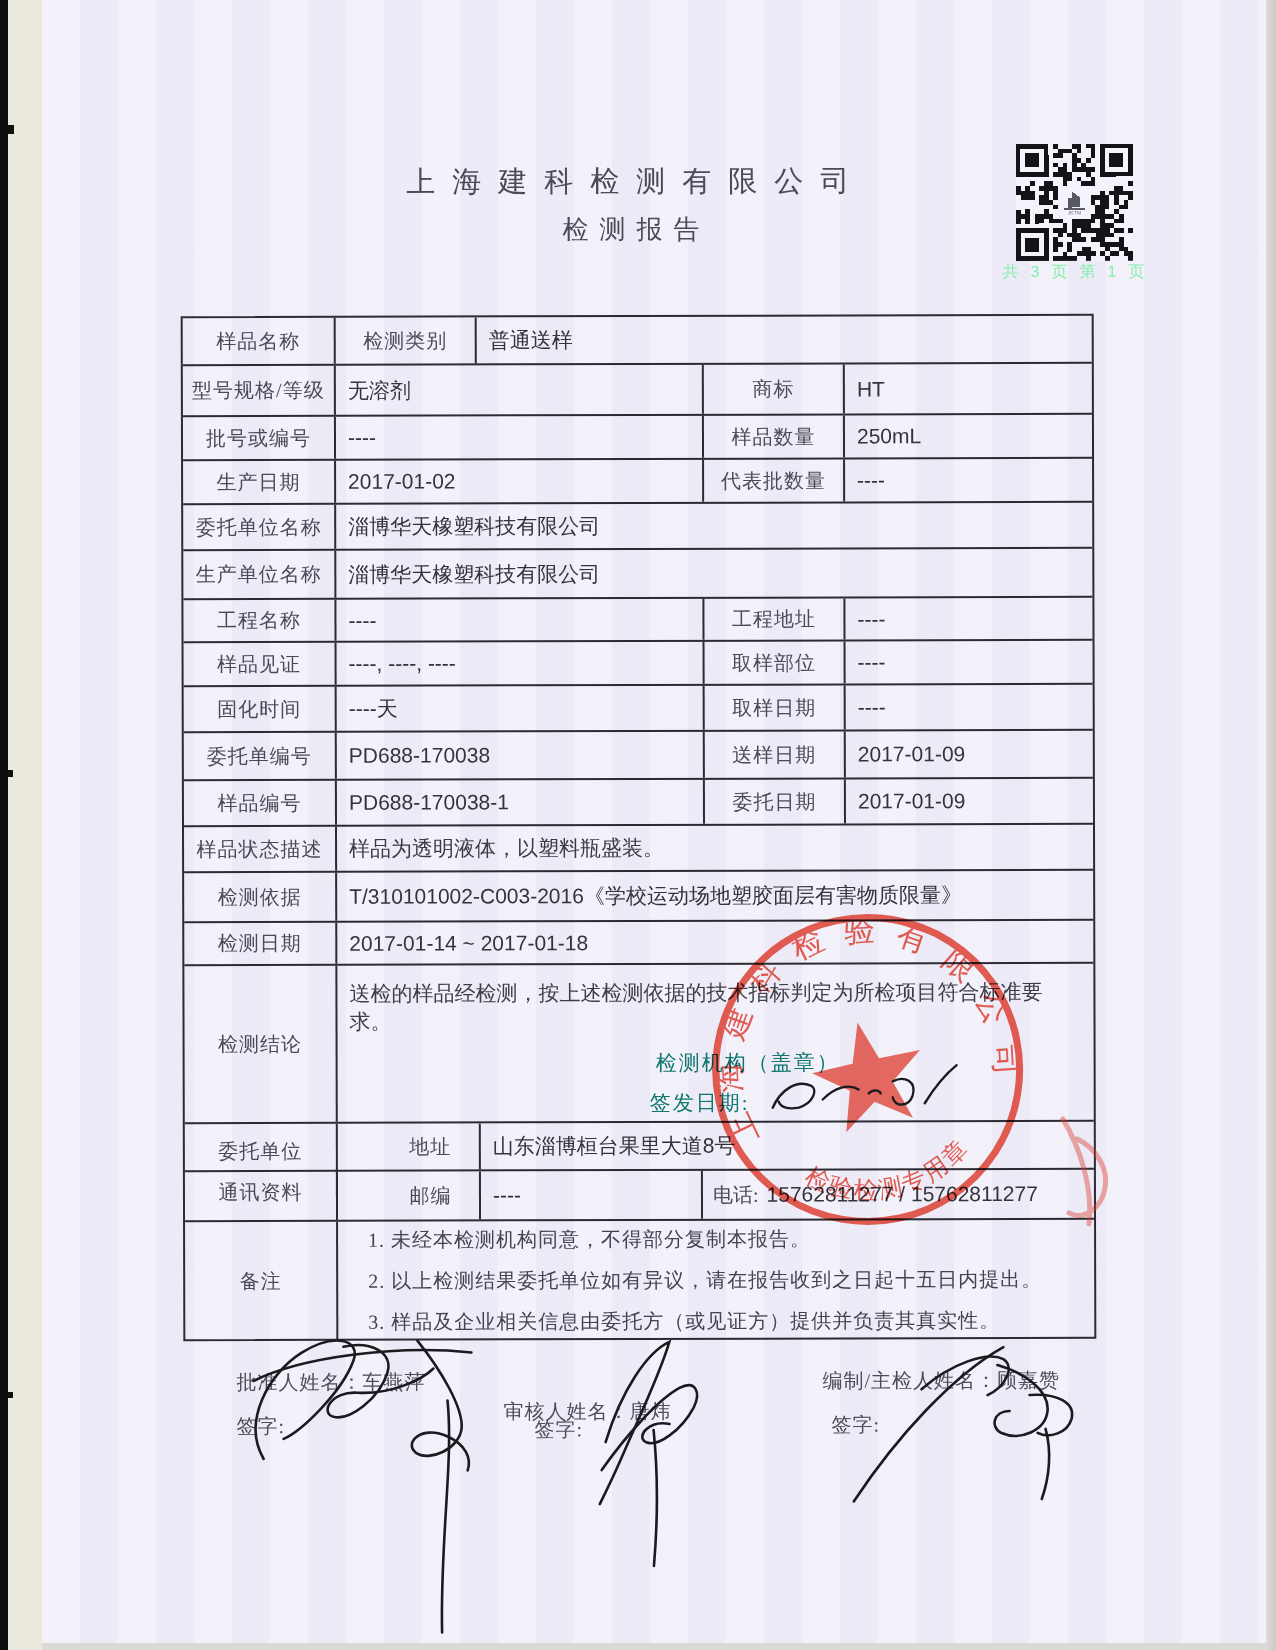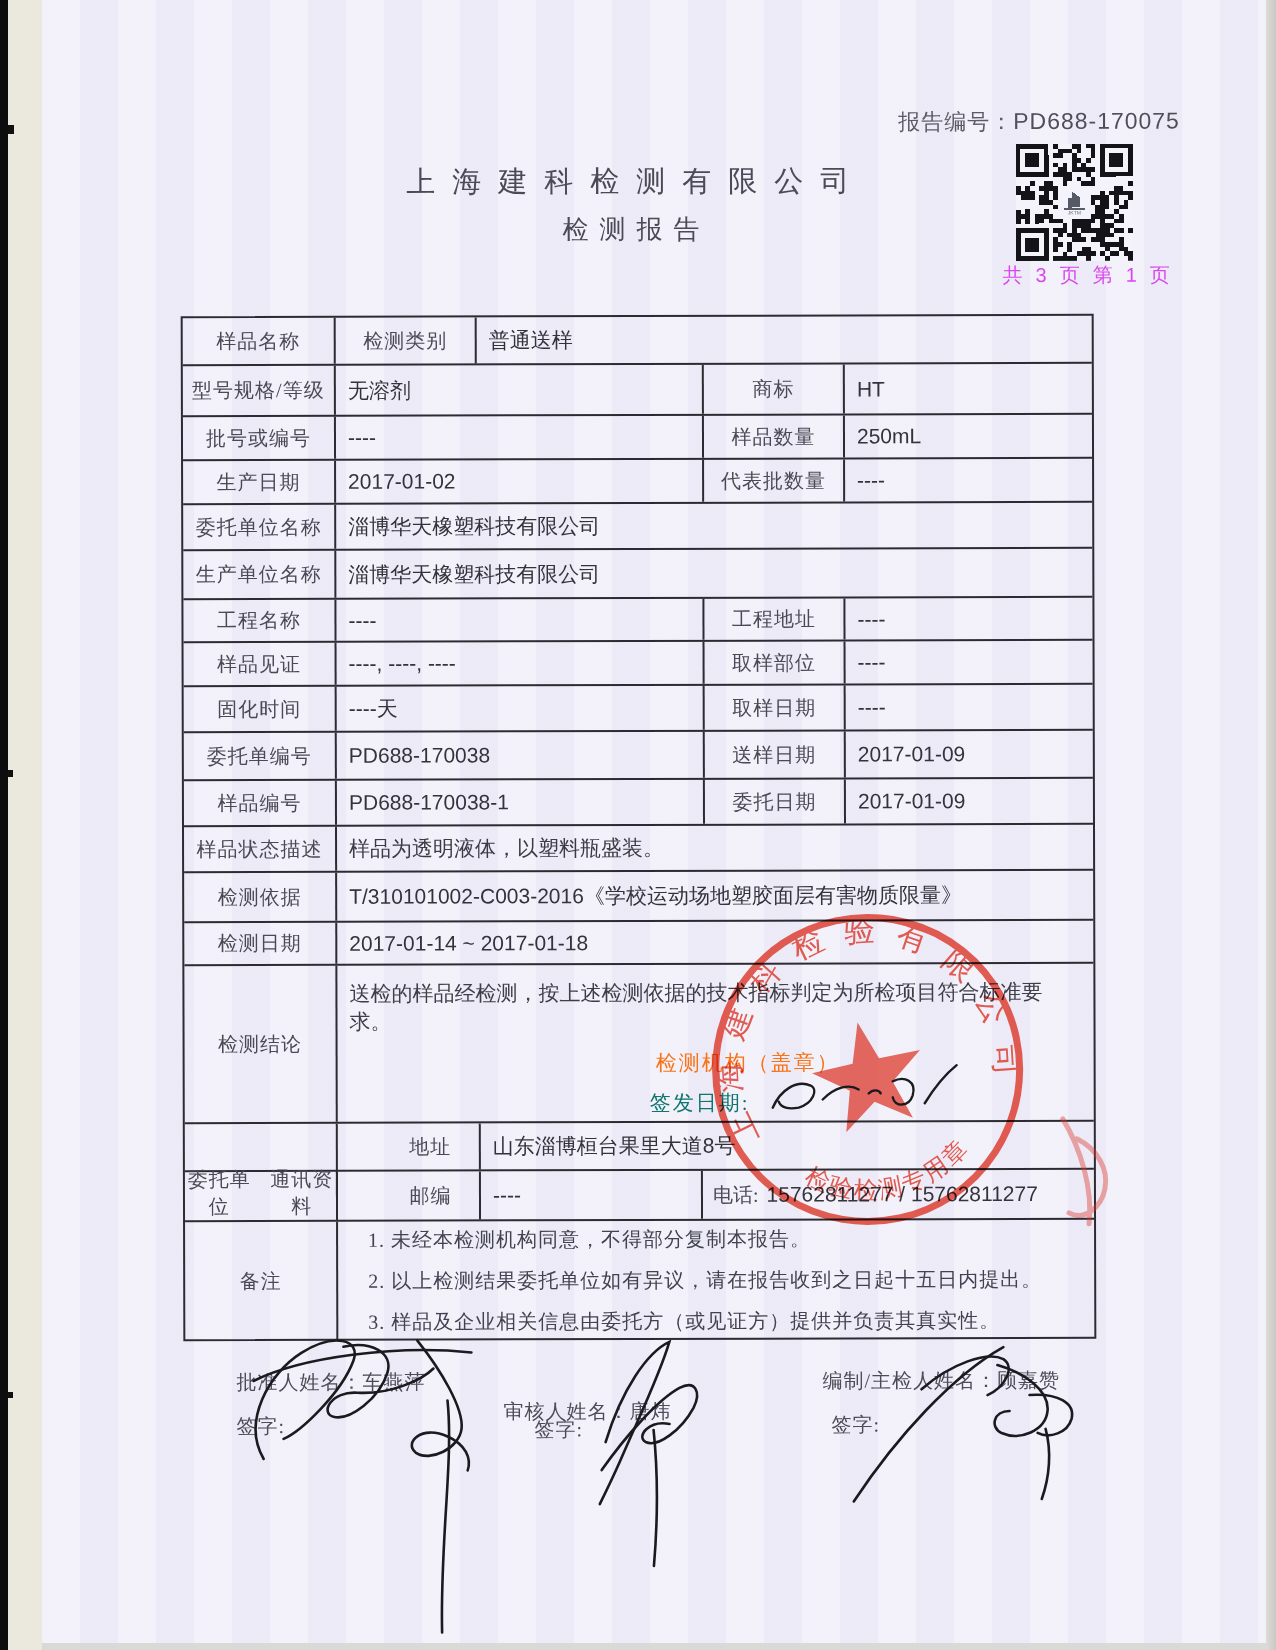--- a/index.html
+++ b/index.html
@@ -21,40 +21,40 @@
   .content{position:absolute;left:0;top:0;width:1276px;height:1650px;transform:rotate(-0.15deg);}
 
   
   .report-no{position:absolute;left:900px;top:108px;font-size:22px;color:#5c5b66;letter-spacing:1px;white-space:nowrap;}
   .report-no .num{font-family:"Liberation Sans",sans-serif;color:#4f4e59;font-size:23px;}
   .title{position:absolute;left:0;top:162px;width:1276px;text-align:center;
          font-size:29px;font-weight:normal;color:#4b4a56;letter-spacing:17px;margin:0;}
   .subtitle{position:absolute;left:0;top:212px;width:1276px;text-align:center;
          font-size:26px;font-weight:normal;color:#4b4a56;letter-spacing:11px;margin:0;}
   .qr{position:absolute;left:1017px;top:145px;width:118px;height:117px;}
-  .page-ind{position:absolute;left:1004px;top:263px;font-size:20px;color:#d946ef;letter-spacing:4px;white-space:nowrap;}
+  .page-ind{position:absolute;left:1004px;top:263px;font-size:16px;color:#86efac;letter-spacing:4px;white-space:nowrap;}
   .page-ind b{font-family:"Liberation Sans",sans-serif;font-weight:normal;}
 
   
   .tbl{position:absolute;left:182px;top:315px;width:913px;height:1025px;
        border:2px solid #2c2b32;box-sizing:border-box;}
   .row{display:flex;border-bottom:2px solid #2c2b32;box-sizing:border-box;}
   .row.last{border-bottom:none;}
   .cell{box-sizing:border-box;border-right:2px solid #2c2b32;display:flex;align-items:center;overflow:hidden;}
   .cell.end{border-right:none;}
   .lbl{justify-content:center;text-align:center;font-size:20px;color:#4a4955;letter-spacing:1px;}
   .val{padding-left:12px;font-family:"Liberation Sans",sans-serif;font-size:21px;color:#33333b;}
   .c1{width:153px;}.c2{width:368px;}.c3{width:141px;}.c4{flex:1;}
   .cfull{flex:1;}
   .cs{width:143px;padding-left:44px;}.cz{width:222px;}.cp{flex:1;}
   .concl-cell{flex:1;position:relative;display:block;}
   .concl-text{position:absolute;left:12px;top:14px;width:720px;font-family:"Liberation Serif",serif;font-size:21px;color:#3f3e48;}
-  .concl-org{position:absolute;left:318px;top:84px;font-size:21px;color:#f97316;letter-spacing:2px;}
+  .concl-org{position:absolute;left:318px;top:84px;font-size:21px;color:#0f766e;letter-spacing:2px;}
   .concl-sign{position:absolute;left:312px;top:124px;font-size:21px;color:#0f766e;letter-spacing:2px;}
-  .contact-lbl{flex-direction:row;justify-content:center;gap:14px;align-items:flex-end;}
+  .contact-lbl{flex-direction:column;justify-content:center;gap:14px;}
   .remark-cell{flex:1;flex-direction:column;align-items:flex-start;justify-content:center;gap:14px;padding-left:30px;}
   .remark-line{font-size:20px;color:#434250;letter-spacing:1px;}
   .phone-cell{gap:8px;padding-left:10px;}
   .phone-cell .plabel{font-family:"Liberation Serif",serif;font-size:20px;color:#4a4955;}
 
   
   .sig-label{position:absolute;font-size:20px;color:#4c4b57;letter-spacing:1px;white-space:nowrap;}
   .ink{position:absolute;left:0;top:0;width:1276px;height:1650px;pointer-events:none;}
   .stamp{position:absolute;left:700px;top:898px;width:334px;height:346px;color:#dc392c;
          mix-blend-mode:multiply;opacity:.82;}
@@ -67,23 +67,20 @@
 <div class="speck" style="left:8px;top:125px;width:6px;height:9px;"></div>
 <div class="speck" style="left:8px;top:770px;width:5px;height:7px;"></div>
 <div class="speck" style="left:8px;top:1392px;width:5px;height:6px;"></div>
 
 <div class="paper"></div>
 <div class="scan-right"></div>
 <div class="scan-bottom"></div>
 
 <div class="content">
 
-  <div class="report-no">
-    <span>报告编号：</span><span class="num">PD688-170075</span>
-  </div>
 
   <h1 class="title">上海建科检测有限公司</h1>
   <h2 class="subtitle">检测报告</h2>
 
   <div class="qr">
     <svg width="118" height="117" viewBox="0 0 25 25" style="shape-rendering:crispEdges;">
       <rect x="0" y="0" width="25" height="25" fill="#f4f3fb"></rect>
       <path id="qr-modules" fill="#141418" d="M8 0h1v1h-1zM12 0h1v1h-1zM13 0h1v1h-1zM15 0h1v1h-1zM16 0h1v1h-1zM9 1h1v1h-1zM10 1h1v1h-1zM11 1h1v1h-1zM13 1h1v1h-1zM16 1h1v1h-1zM8 2h1v1h-1zM9 2h1v1h-1zM12 2h1v1h-1zM16 2h1v1h-1zM12 3h1v1h-1zM13 3h1v1h-1zM15 3h1v1h-1zM8 4h1v1h-1zM10 4h1v1h-1zM12 4h1v1h-1zM14 4h1v1h-1zM9 5h1v1h-1zM10 5h1v1h-1zM12 5h1v1h-1zM13 5h1v1h-1zM14 5h1v1h-1zM15 5h1v1h-1zM16 5h1v1h-1zM8 6h1v1h-1zM9 6h1v1h-1zM10 6h1v1h-1zM11 6h1v1h-1zM15 6h1v1h-1zM10 7h1v1h-1zM11 7h1v1h-1zM13 7h1v1h-1zM16 7h1v1h-1zM3 8h1v1h-1zM6 8h1v1h-1zM7 8h1v1h-1zM10 8h1v1h-1zM14 8h1v1h-1zM15 8h1v1h-1zM16 8h1v1h-1zM24 8h1v1h-1zM0 9h1v1h-1zM2 9h1v1h-1zM5 9h1v1h-1zM6 9h1v1h-1zM7 9h1v1h-1zM8 9h1v1h-1zM21 9h1v1h-1zM22 9h1v1h-1zM0 10h1v1h-1zM1 10h1v1h-1zM2 10h1v1h-1zM3 10h1v1h-1zM6 10h1v1h-1zM8 10h1v1h-1zM18 10h1v1h-1zM20 10h1v1h-1zM21 10h1v1h-1zM22 10h1v1h-1zM23 10h1v1h-1zM24 10h1v1h-1zM1 11h1v1h-1zM2 11h1v1h-1zM3 11h1v1h-1zM5 11h1v1h-1zM6 11h1v1h-1zM8 11h1v1h-1zM16 11h1v1h-1zM17 11h1v1h-1zM18 11h1v1h-1zM19 11h1v1h-1zM21 11h1v1h-1zM24 11h1v1h-1zM5 12h1v1h-1zM6 12h1v1h-1zM7 12h1v1h-1zM16 12h1v1h-1zM18 12h1v1h-1zM19 12h1v1h-1zM21 12h1v1h-1zM23 12h1v1h-1zM8 13h1v1h-1zM17 13h1v1h-1zM18 13h1v1h-1zM19 13h1v1h-1zM22 13h1v1h-1zM23 13h1v1h-1zM0 14h1v1h-1zM2 14h1v1h-1zM6 14h1v1h-1zM17 14h1v1h-1zM18 14h1v1h-1zM21 14h1v1h-1zM0 15h1v1h-1zM1 15h1v1h-1zM2 15h1v1h-1zM4 15h1v1h-1zM5 15h1v1h-1zM6 15h1v1h-1zM7 15h1v1h-1zM16 15h1v1h-1zM17 15h1v1h-1zM18 15h1v1h-1zM19 15h1v1h-1zM20 15h1v1h-1zM22 15h1v1h-1zM0 16h1v1h-1zM2 16h1v1h-1zM4 16h1v1h-1zM5 16h1v1h-1zM7 16h1v1h-1zM8 16h1v1h-1zM9 16h1v1h-1zM12 16h1v1h-1zM13 16h1v1h-1zM14 16h1v1h-1zM15 16h1v1h-1zM16 16h1v1h-1zM18 16h1v1h-1zM21 16h1v1h-1zM22 16h1v1h-1zM10 17h1v1h-1zM12 17h1v1h-1zM13 17h1v1h-1zM14 17h1v1h-1zM15 17h1v1h-1zM18 17h1v1h-1zM19 17h1v1h-1zM20 17h1v1h-1zM8 18h1v1h-1zM9 18h1v1h-1zM10 18h1v1h-1zM12 18h1v1h-1zM14 18h1v1h-1zM15 18h1v1h-1zM16 18h1v1h-1zM17 18h1v1h-1zM18 18h1v1h-1zM19 18h1v1h-1zM21 18h1v1h-1zM22 18h1v1h-1zM24 18h1v1h-1zM9 19h1v1h-1zM11 19h1v1h-1zM12 19h1v1h-1zM13 19h1v1h-1zM17 19h1v1h-1zM18 19h1v1h-1zM19 19h1v1h-1zM20 19h1v1h-1zM8 20h1v1h-1zM12 20h1v1h-1zM13 20h1v1h-1zM14 20h1v1h-1zM16 20h1v1h-1zM17 20h1v1h-1zM18 20h1v1h-1zM22 20h1v1h-1zM8 21h1v1h-1zM9 21h1v1h-1zM11 21h1v1h-1zM18 21h1v1h-1zM19 21h1v1h-1zM20 21h1v1h-1zM21 21h1v1h-1zM22 21h1v1h-1zM8 22h1v1h-1zM11 22h1v1h-1zM14 22h1v1h-1zM15 22h1v1h-1zM19 22h1v1h-1zM22 22h1v1h-1zM23 22h1v1h-1zM10 23h1v1h-1zM13 23h1v1h-1zM14 23h1v1h-1zM15 23h1v1h-1zM16 23h1v1h-1zM18 23h1v1h-1zM20 23h1v1h-1zM21 23h1v1h-1zM23 23h1v1h-1zM24 23h1v1h-1zM8 24h1v1h-1zM9 24h1v1h-1zM10 24h1v1h-1zM11 24h1v1h-1zM12 24h1v1h-1zM15 24h1v1h-1zM19 24h1v1h-1zM24 24h1v1h-1z"></path>
       <g fill="#141418">
         <rect x="0" y="0" width="7" height="7"></rect>

